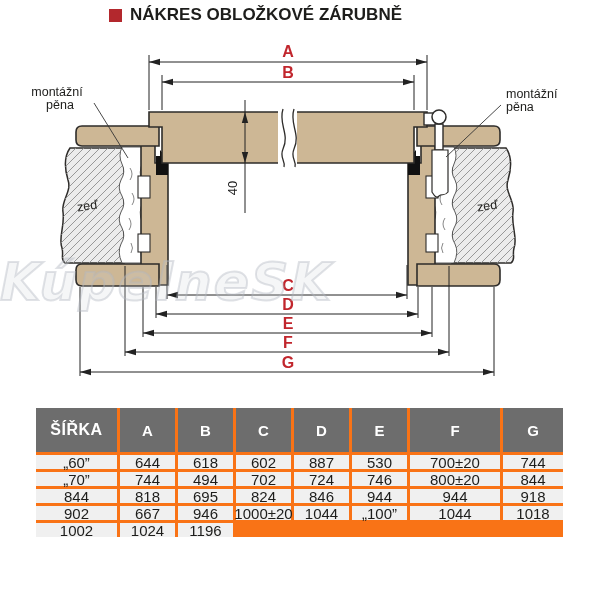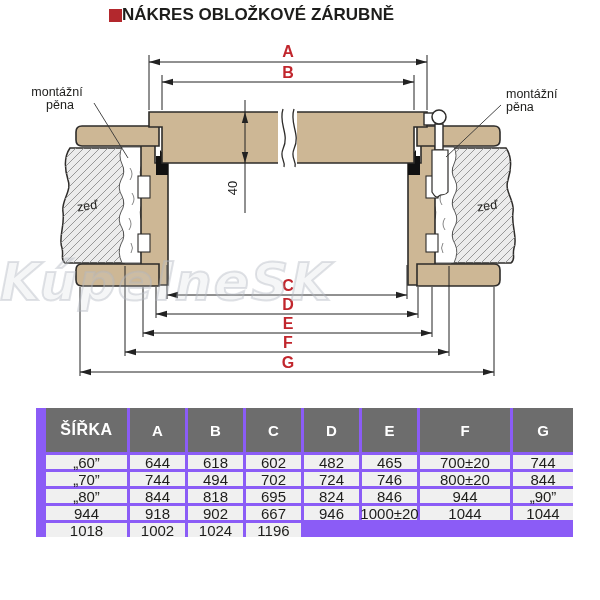--- a/index.html
+++ b/index.html
@@ -1,21 +1,21 @@
 <!DOCTYPE html>
 <html><head>
 <meta charset="utf-8">
 <style>
   html,body { margin:0; padding:0; }
   body {
     width:600px; height:600px; position:relative; background:#ffffff;
     font-family:"Liberation Sans", sans-serif; overflow:hidden;
   }
   .title-row {
-    position:absolute; left:88px; top:5px; display:flex; align-items:center; padding-left:21px;
+    position:absolute; left:88px; top:5px; display:flex; align-items:center; gap:8px;padding-left:21px;
   }
   .title-bullet { width:13px; height:13px; background:#b3282d; flex:0 0 auto; }
   .page-title {
     margin:0; font-size:17px; font-weight:700; color:#1d1d1b; letter-spacing:0px;
     white-space:nowrap;
   }
   .diagram-wrap { position:absolute; left:0; top:0; width:600px; height:405px; }
   .watermark {
     position:absolute; left:0; right:0; top:252px; text-align:left;
     font-family:"DejaVu Sans", sans-serif; font-style:italic; font-weight:800;
@@ -26,21 +26,21 @@
   }
   svg text { font-family:"Liberation Sans", sans-serif; }
   .dim-letter { font-size:16px; font-weight:700; fill:#c1262d; }
   .small-label { font-size:12.5px; fill:#1d1d1b; }
   .thickness-label { font-size:13px; fill:#1a1a1a; }
 
   .size-table {
     position:absolute; left:36px; top:408px; width:527px;
     display:grid;
     grid-template-columns:81px 55px 55px 55px 55px 55px 90px 60px;
-    grid-auto-rows:auto; gap:3px; background:#8b5cf6;padding-left:10px;
+    grid-auto-rows:auto; gap:3px; background:#f97316;
   }
   .size-table .hcell {
     background:#6d6d6d; color:#ffffff; font-weight:700; font-size:15px;
     height:44px; display:flex; align-items:center; justify-content:center;
   }
   .size-table .hcell.first { font-size:16px; letter-spacing:0.5px; }
   .size-table .cell {
     background:#f0f0f0; color:#1d1d1b; font-size:15px;
     height:14px; display:flex; align-items:center; justify-content:center;
   }
@@ -210,45 +210,44 @@
     <div class="hcell">B</div>
     <div class="hcell">C</div>
     <div class="hcell">D</div>
     <div class="hcell">E</div>
     <div class="hcell">F</div>
     <div class="hcell">G</div>
     <div class="cell">„60”</div>
     <div class="cell">644</div>
     <div class="cell">618</div>
     <div class="cell">602</div>
-    <div class="cell">482</div>
-    <div class="cell">465</div>
+    <div class="cell">887</div>
+    <div class="cell">530</div>
     <div class="cell">700±20</div>
     <div class="cell">744</div>
     <div class="cell">„70”</div>
     <div class="cell">744</div>
     <div class="cell">494</div>
     <div class="cell">702</div>
     <div class="cell">724</div>
     <div class="cell">746</div>
     <div class="cell">800±20</div>
     <div class="cell">844</div>
-    <div class="cell">„80”</div>
     <div class="cell">844</div>
     <div class="cell">818</div>
     <div class="cell">695</div>
     <div class="cell">824</div>
     <div class="cell">846</div>
     <div class="cell">944</div>
-    <div class="cell">„90”</div>
     <div class="cell">944</div>
     <div class="cell">918</div>
     <div class="cell">902</div>
     <div class="cell">667</div>
     <div class="cell">946</div>
     <div class="cell">1000±20</div>
     <div class="cell">1044</div>
+    <div class="cell">„100”</div>
     <div class="cell">1044</div>
     <div class="cell">1018</div>
     <div class="cell">1002</div>
     <div class="cell">1024</div>
     <div class="cell">1196</div>
   </div>
 
 </body></html>

